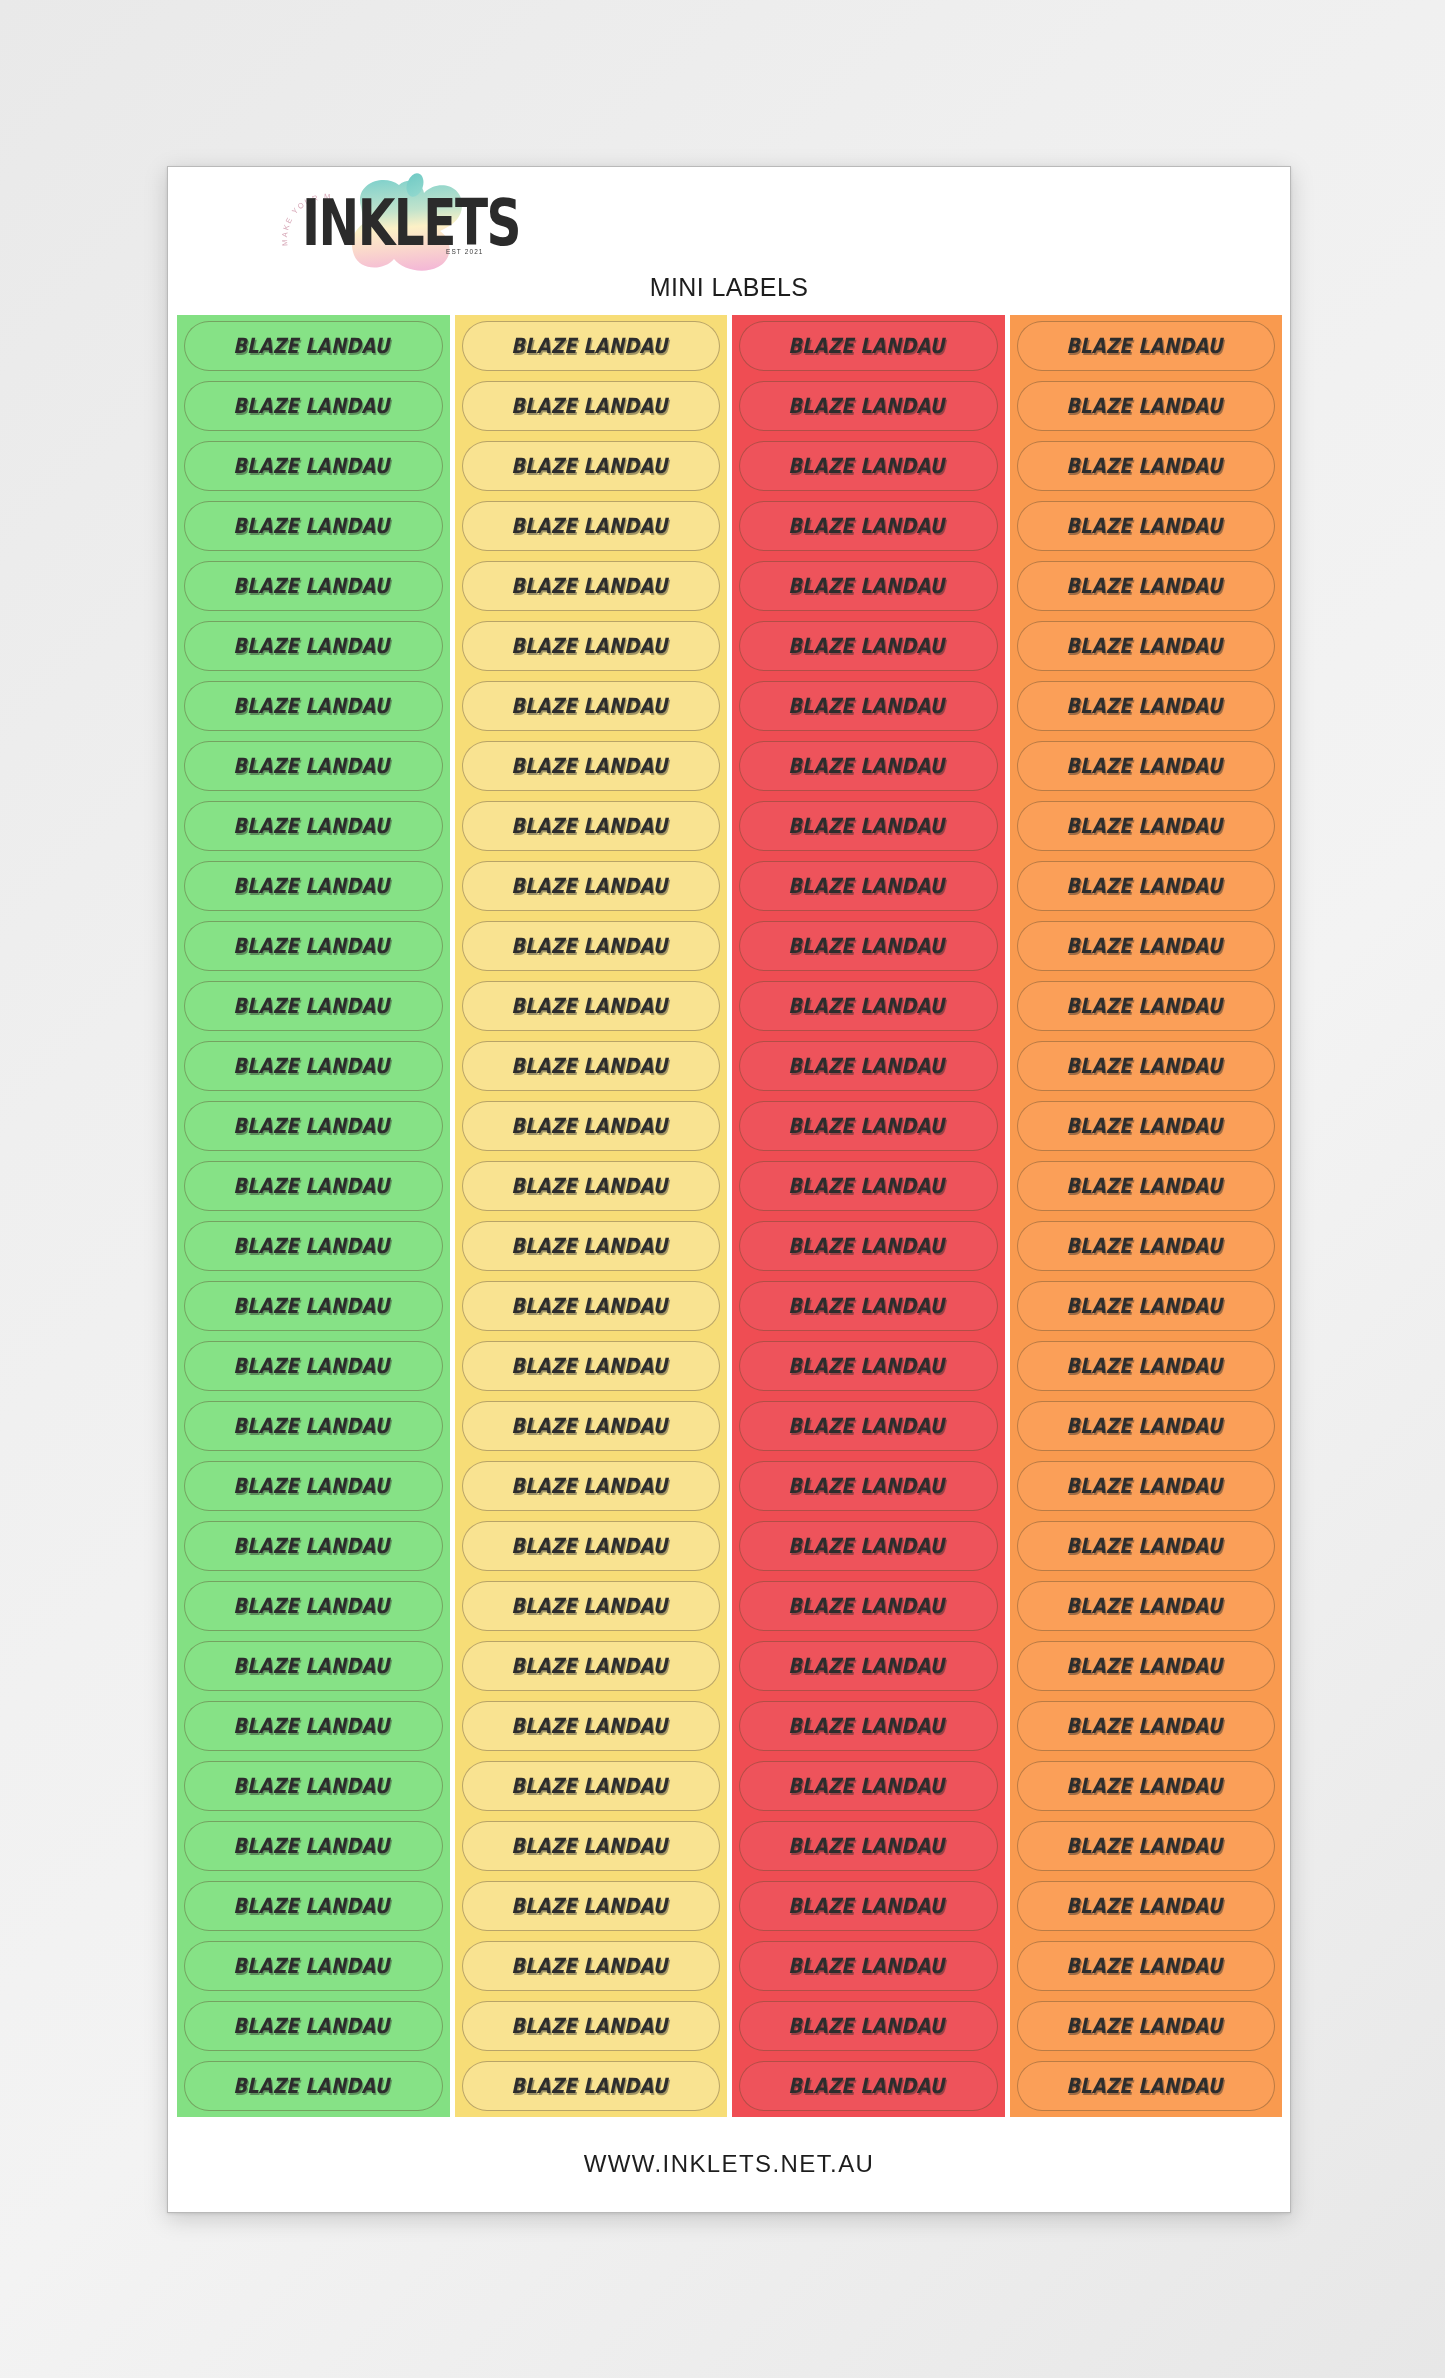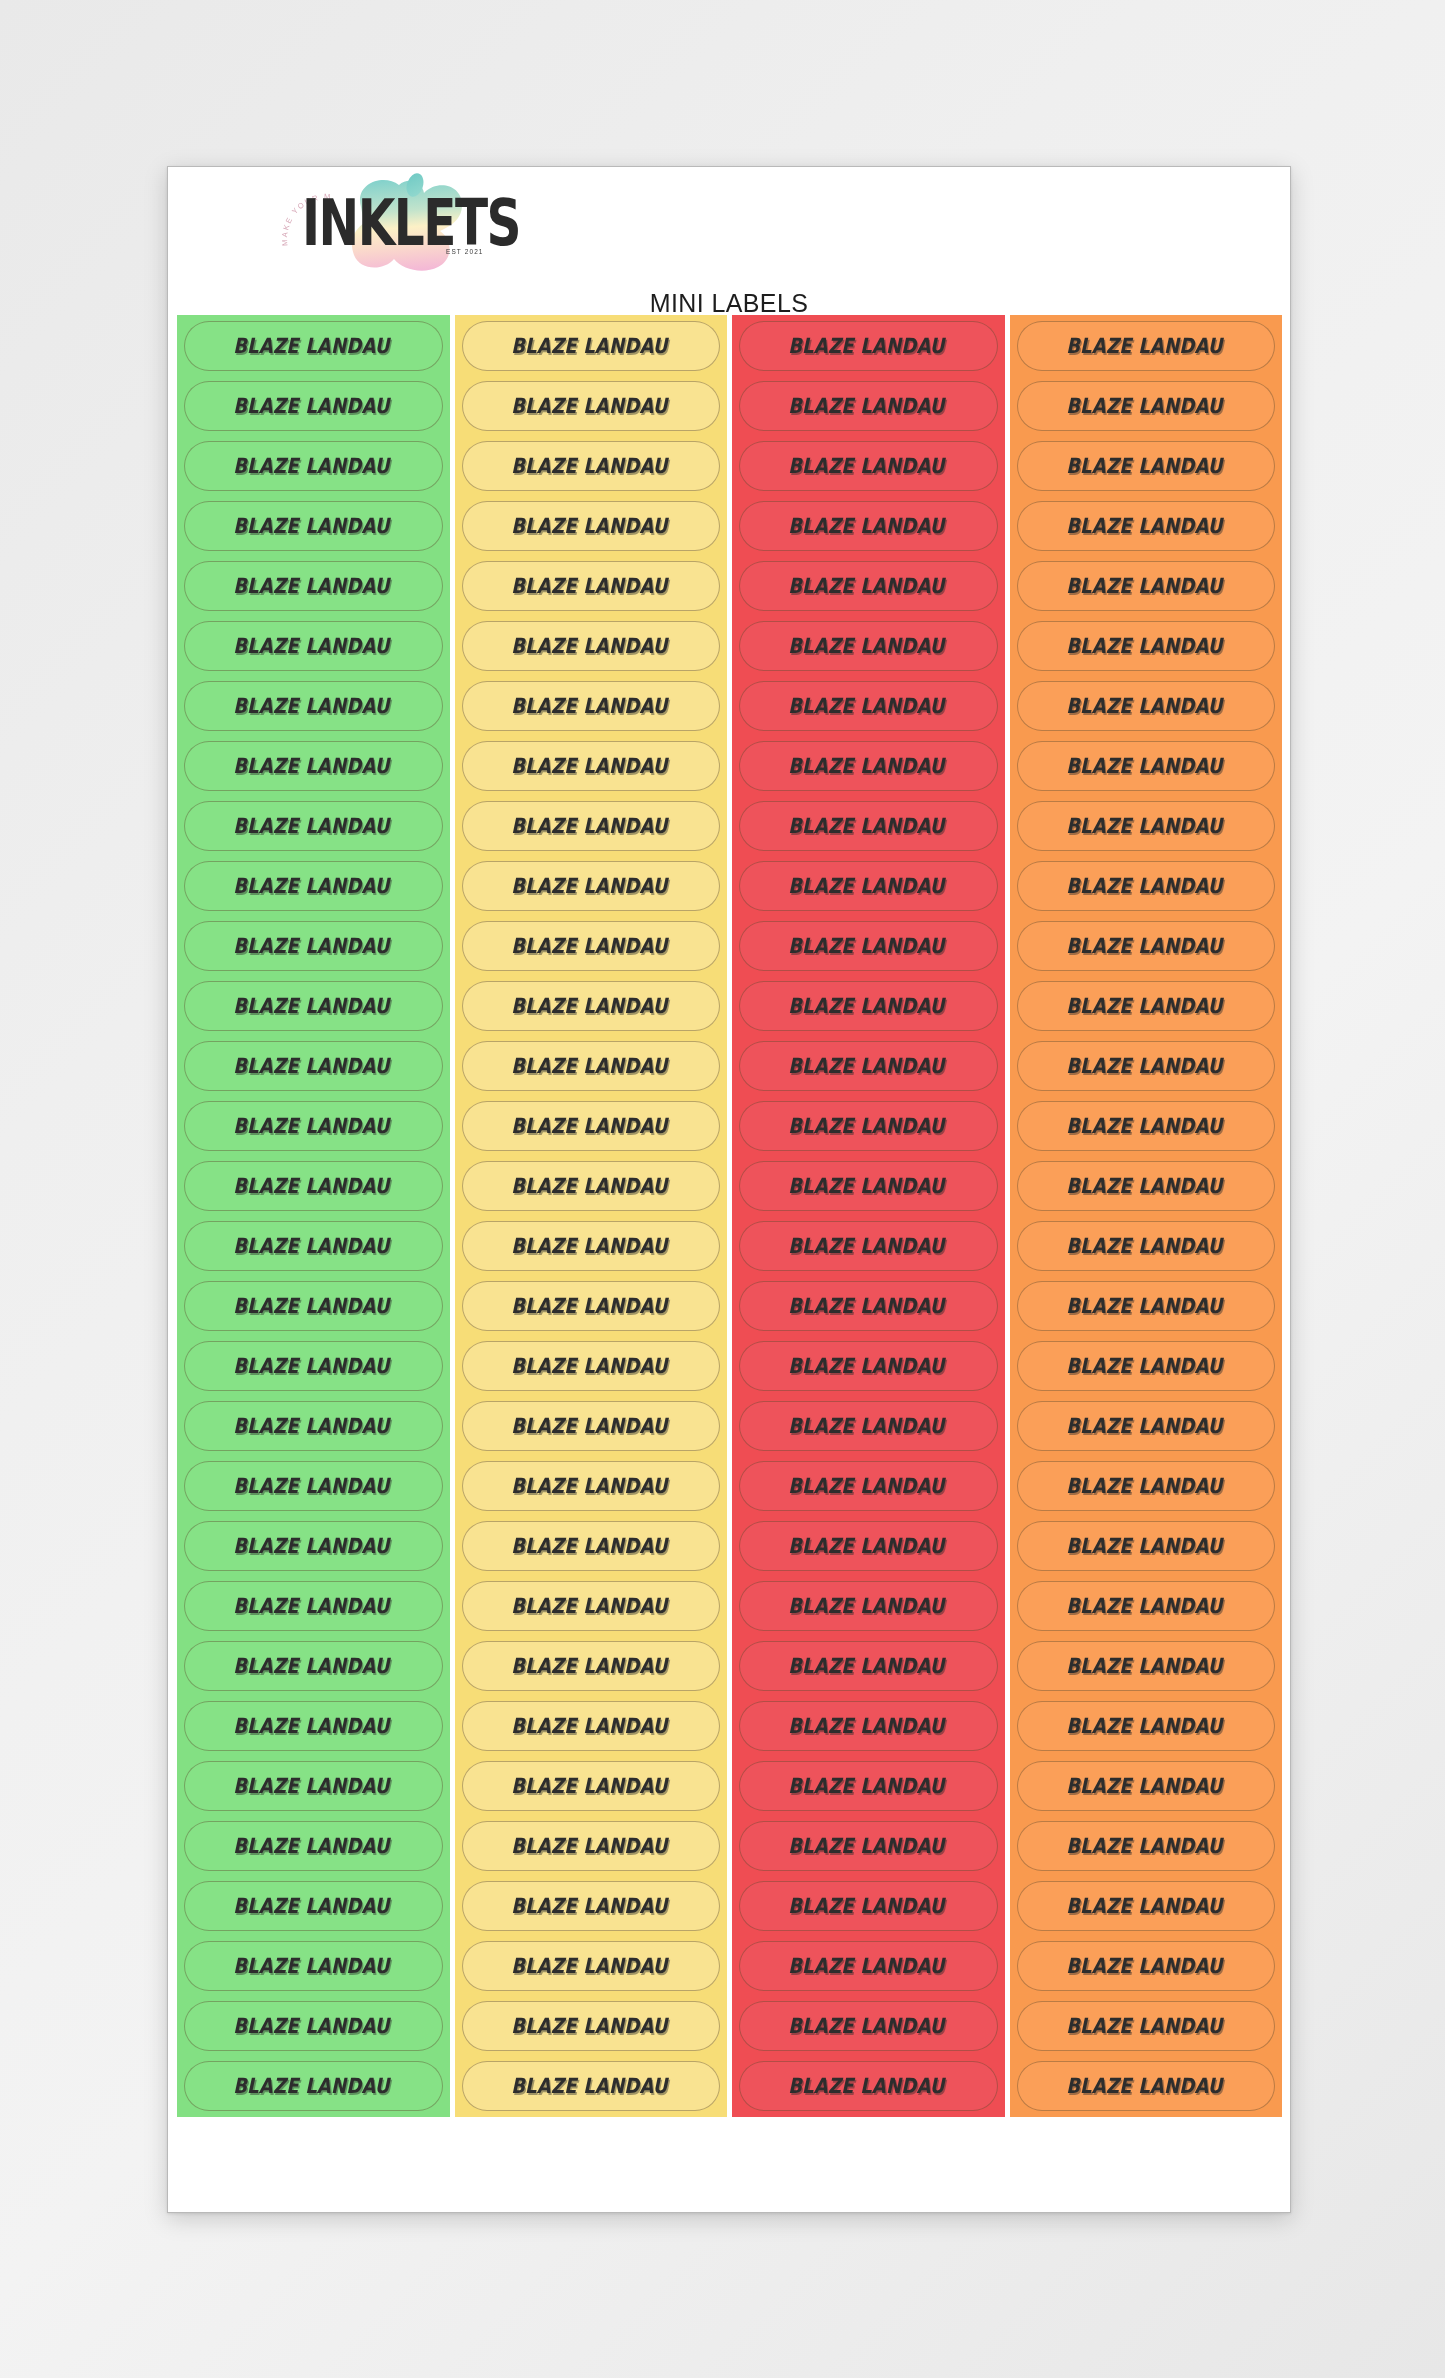--- a/index.html
+++ b/index.html
@@ -55,21 +55,21 @@
     letter-spacing: 0.6px;
     color: #1d1d1d;
     font-weight: 400;
   }
 
   #subtitle {
     text-align: center;
     font-size: 25px;
     letter-spacing: 0.4px;
     color: #1d1d1d;
-    margin-top: 16px;
+    margin-top: 0px;
     height: 42px;
   }
 
   
   #grid {
     position: absolute;
     left: 9px;
     top: 148px;
     width: 1105px;
     height: 1802px;
@@ -531,14 +531,17 @@
         </div>
         <div class="label-chip" style="background: rgb(251, 159, 88);">
           <span class="label-text">BLAZE LANDAU</span>
         </div>
         <div class="label-chip" style="background: rgb(251, 159, 88);">
           <span class="label-text">BLAZE LANDAU</span>
         </div>
       </div>
     </div>
 
+  <div id="footer">
+    <span>WWW.INKLETS.NET.AU</span>
+  </div>
 
 </div>
 
 </body></html>

